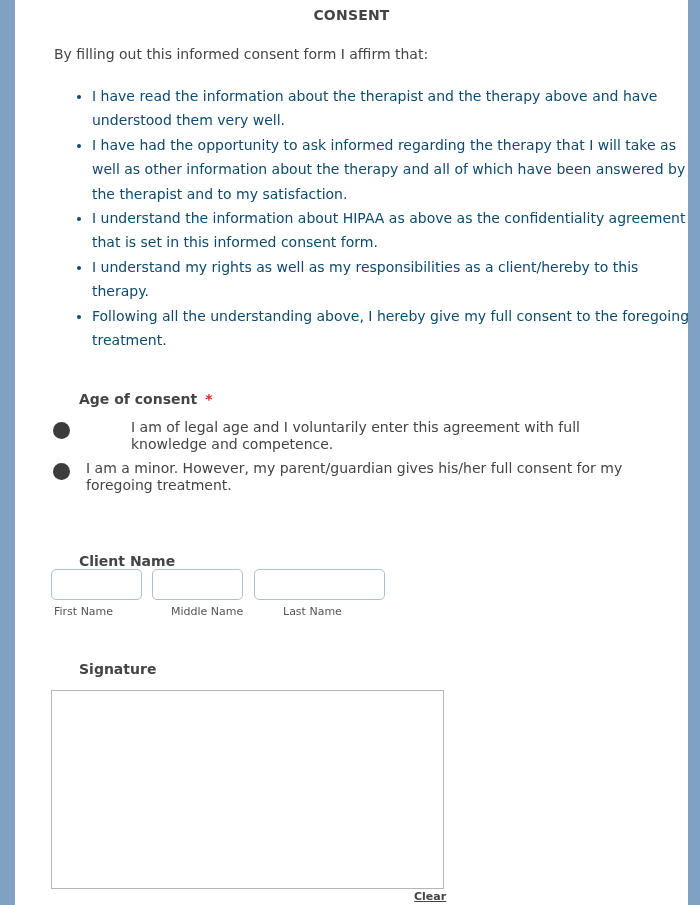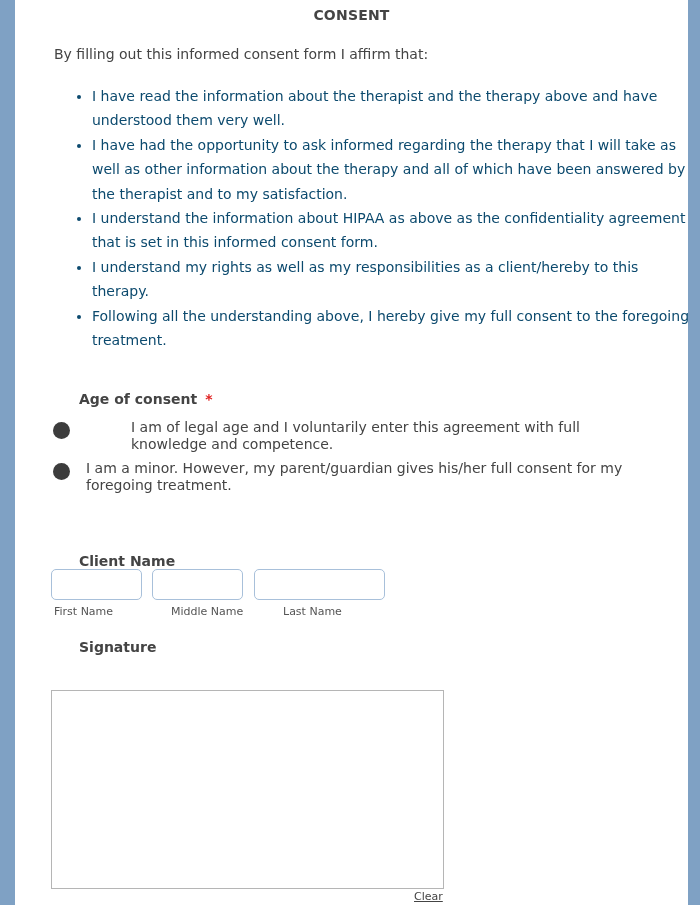--- a/index.html
+++ b/index.html
@@ -108,21 +108,21 @@
       border: 1px solid #b5b5b5;
       box-sizing: border-box;
       background: #fff;
       cursor: crosshair;
     }
     .clear-link {
       position: absolute;
       left: 399px;
       top: 890px;
       font-size: 11px;
-      font-weight: normal;
+      font-weight: bold;
       color: #444;
       text-decoration: underline;
       cursor: pointer;
     }
   </style>
 </head>
 <body>
 
 <div class="panel">
   <div class="title">CONSENT</div>
@@ -152,16 +152,16 @@
   <div class="field-label" style="top:553px;">Client Name</div>
 
   <input class="name-input" style="left: 36px; width: 91px;" value="">
   <input class="name-input" style="left: 137px; width: 91px;" value="">
   <input class="name-input" style="left: 239px; width: 131px;" value="">
 
   <div class="sub-label" style="left:39px;">First Name</div>
   <div class="sub-label" style="left:156px;">Middle Name</div>
   <div class="sub-label" style="left:248px;margin-left:20px;">Last Name</div>
 
-  <div class="field-label" style="top:639px;">Signature</div>
+  <div class="field-label" style="top:661px;">Signature</div>
   <div class="sig-box"></div>
   <a class="clear-link">Clear</a>
 </div>
 
 </body></html>

